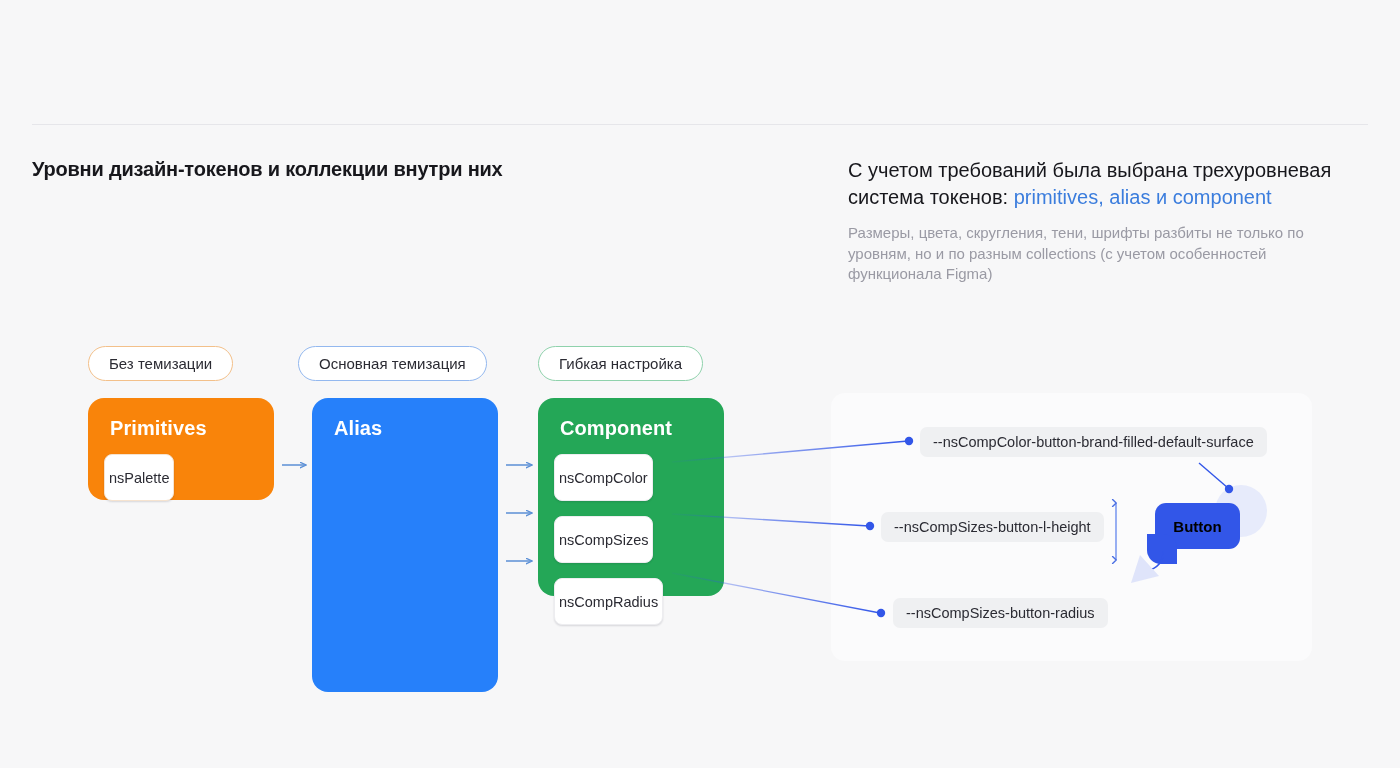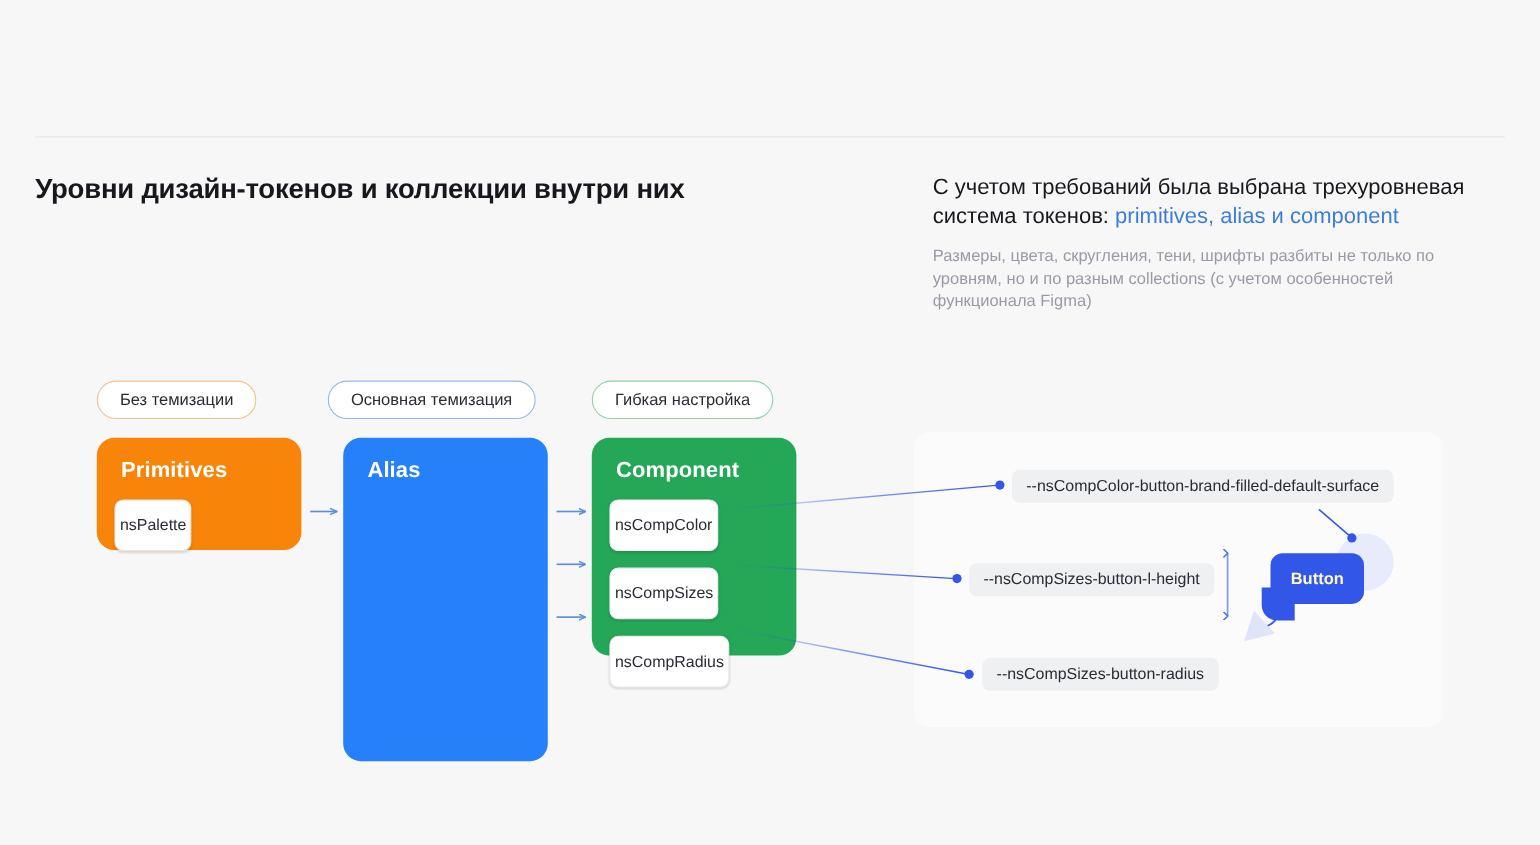--- a/index.html
+++ b/index.html
@@ -47,21 +47,21 @@
     height: 1px;
     background: #e6e6ea;
   }
 
   
   .title {
     position: absolute;
     left: 32px;
     top: 156px;
     width: 760px;
-    font-size: 25px;
+    font-size: 20px;
     font-weight: bold;
     line-height: 1.32;
     color: #17171c;
     letter-spacing: -0.2px;
   }
 
   .intro {
     position: absolute;
     left: 848px;
     top: 157px;
@@ -179,21 +179,21 @@
   
   .btn-preview {
     position: absolute;
     left: 1155px; top: 503px;
     width: 85px; height: 46px;
     background: #3256e8;
     border-radius: 11px;
     display: flex;
     align-items: center;
     justify-content: center;
-    color: #fef9c3;
+    color: #000000;
     font-size: 15px;
     font-weight: bold;
     z-index: 3;
   }
   .glow-circle {
     position: absolute;
     left: 1215px; top: 485px;
     width: 52px; height: 52px;
     border-radius: 50%;
     background: #e7ebfb;

